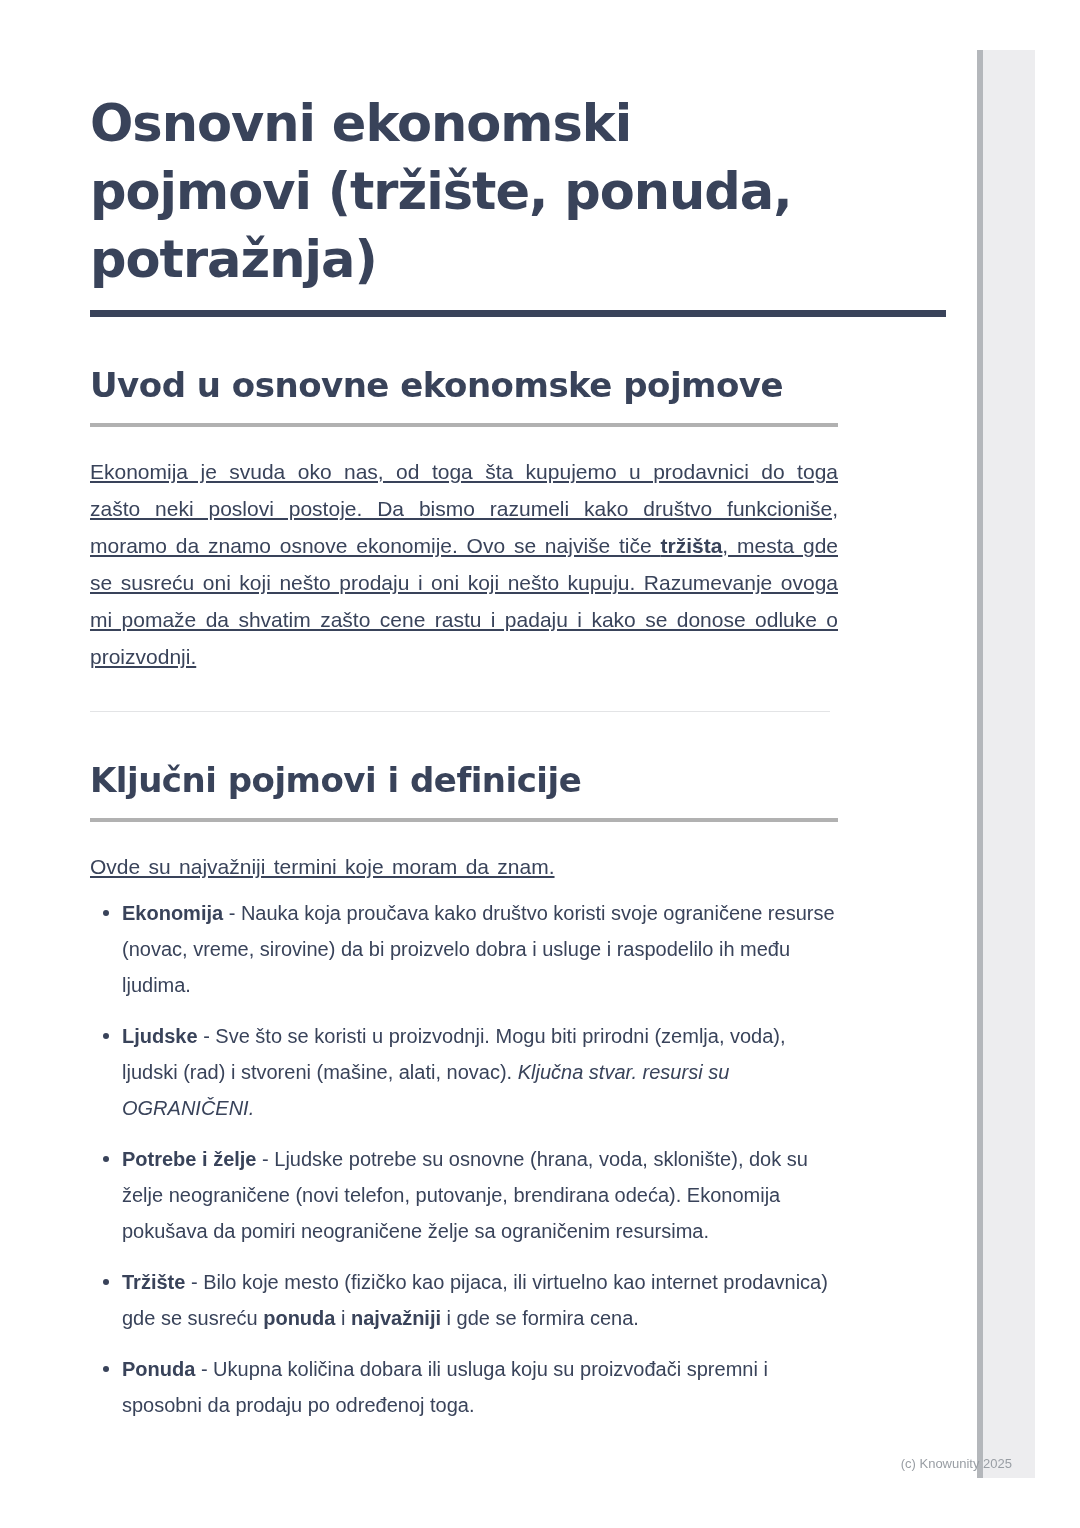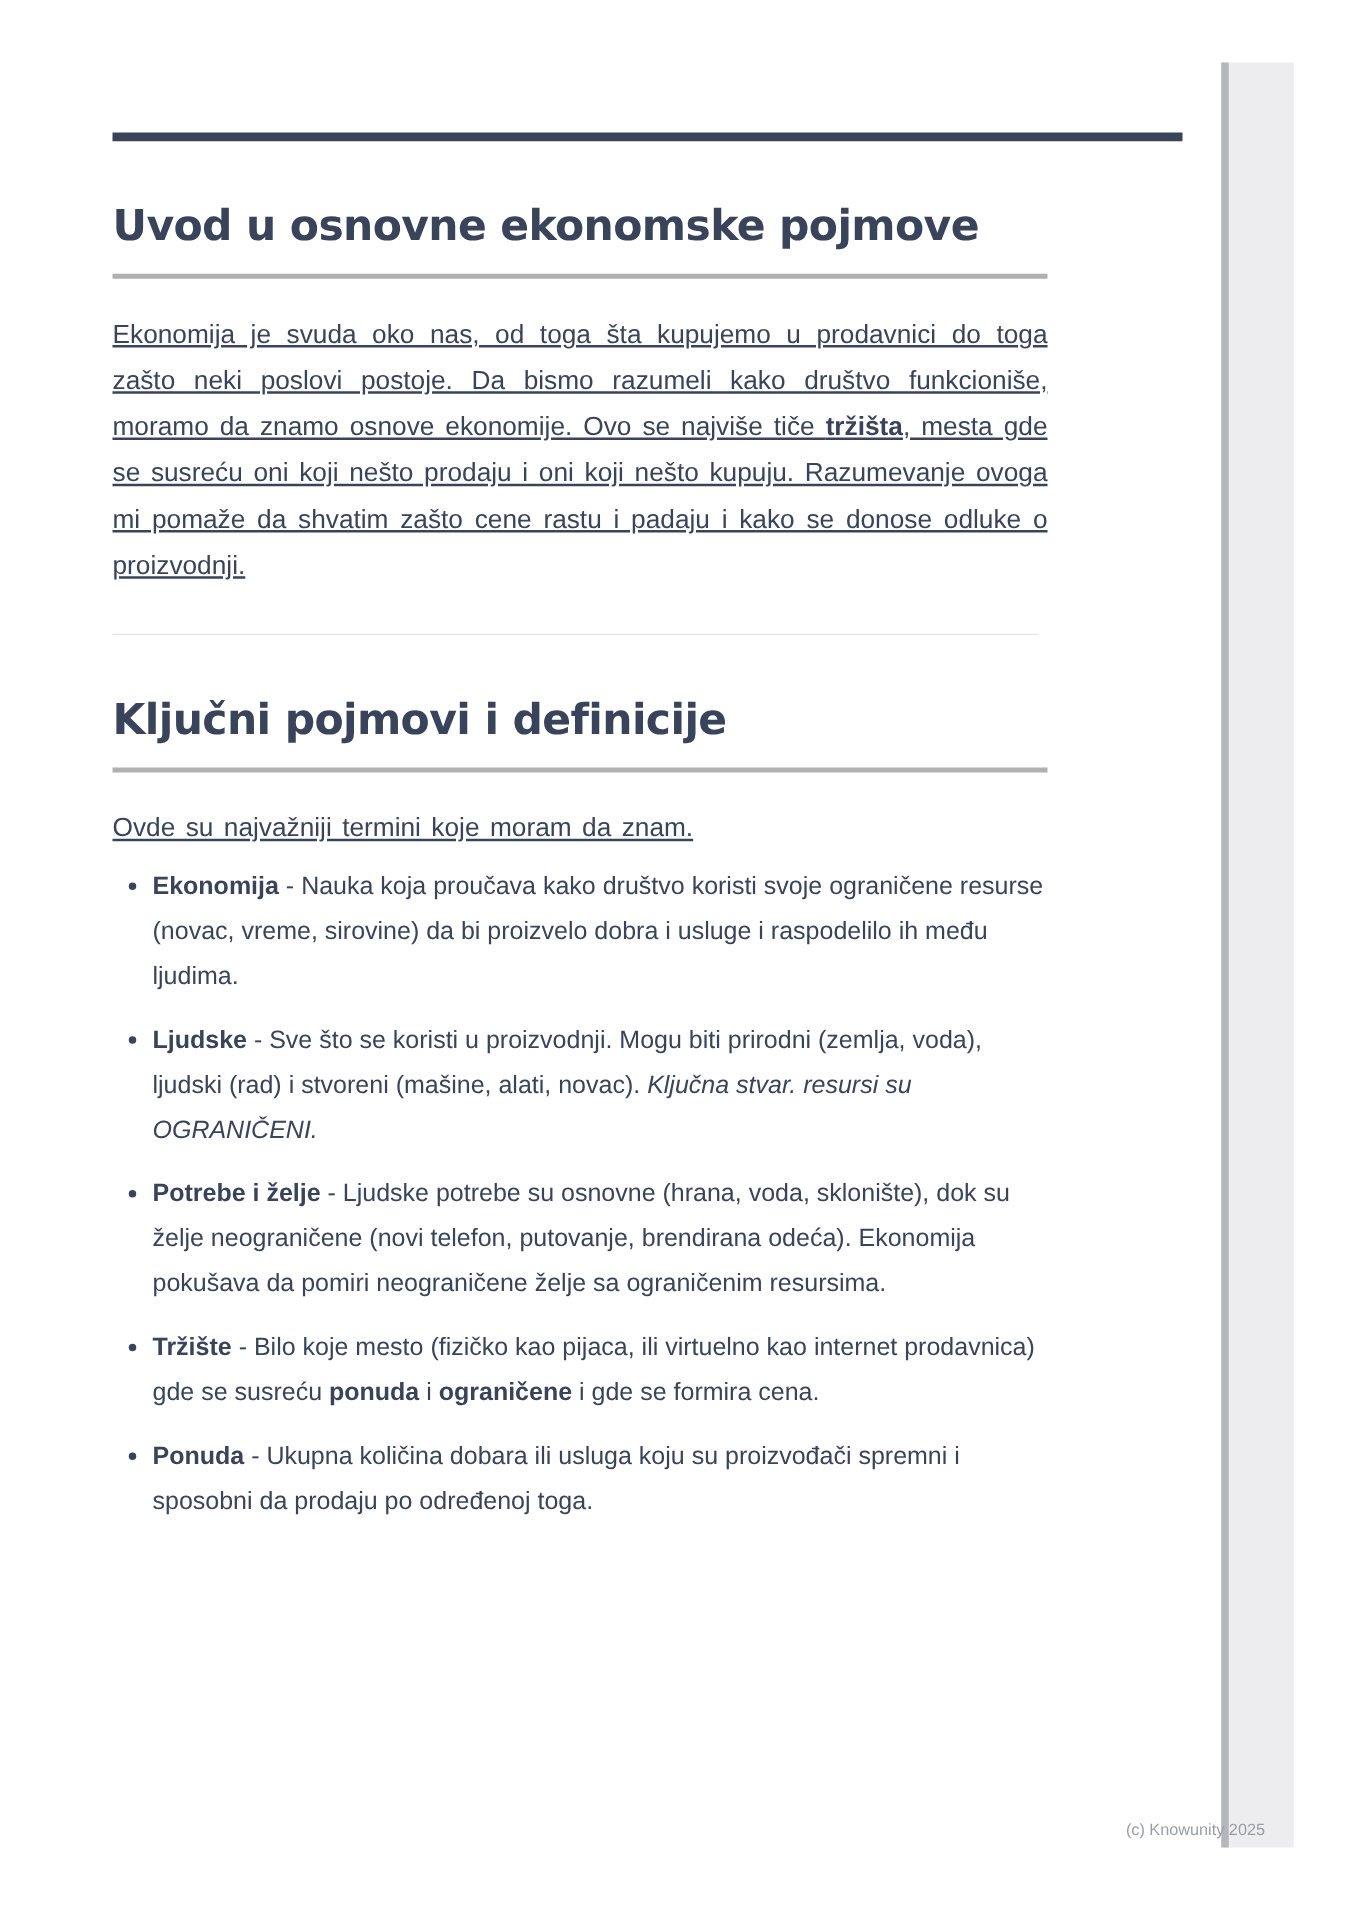--- a/index.html
+++ b/index.html
@@ -123,39 +123,44 @@
 </style>
 </head>
 <body>
 
 <div class="page">
 
   <div class="page-margin-strip"></div>
 
   <div class="content">
 
+    <h1 class="main-title">
+      <div>Osnovni ekonomski</div>
+      <div>pojmovi (tržište, ponuda,</div>
+      <div>potražnja)</div>
+    </h1>
     <div class="title-rule"></div>
 
     <h2 class="section-heading">Uvod u osnovne ekonomske pojmove</h2>
     <div class="heading-underline"></div>
 
     <p class="body-text intro-paragraph"><span>Ekonomija je svuda oko nas, od toga šta kupujemo u prodavnici do toga zašto neki poslovi postoje. Da bismo razumeli kako društvo funkcioniše, moramo da znamo osnove ekonomije. Ovo se najviše tiče </span><span class="b">tržišta</span><span>, mesta gde se susreću oni koji nešto prodaju i oni koji nešto kupuju. Razumevanje ovoga mi pomaže da shvatim zašto cene rastu i padaju i kako se donose odluke o proizvodnji.</span></p>
 
     <div class="section-divider"></div>
 
     <h2 class="section-heading">Ključni pojmovi i definicije</h2>
     <div class="heading-underline"></div>
 
     <p class="body-text terms-intro">Ovde su najvažniji termini koje moram da znam.</p>
 
     <ul class="terms-list">
         <li><span class="b">Ekonomija</span><span> - Nauka koja proučava kako društvo koristi svoje ograničene resurse (novac, vreme, sirovine) da bi proizvelo dobra i usluge i raspodelilo ih među ljudima.</span></li>
         <li><span class="b">Ljudske</span><span> - Sve što se koristi u proizvodnji. Mogu biti prirodni (zemlja, voda), ljudski (rad) i stvoreni (mašine, alati, novac). </span><span class="i">Ključna stvar. resursi su OGRANIČENI.</span></li>
         <li><span class="b">Potrebe i želje</span><span> - Ljudske potrebe su osnovne (hrana, voda, sklonište), dok su želje neograničene (novi telefon, putovanje, brendirana odeća). Ekonomija pokušava da pomiri neograničene želje sa ograničenim resursima.</span></li>
-        <li><span class="b">Tržište</span><span> - Bilo koje mesto (fizičko kao pijaca, ili virtuelno kao internet prodavnica) gde se susreću </span><span class="b">ponuda</span><span> i </span><span class="b">ograničene</span><span> i gde se formira cena.</span></li>
+        <li><span class="b">Tržište</span><span> - Bilo koje mesto (fizičko kao pijaca, ili virtuelno kao internet prodavnica) gde se susreću </span><span class="b">ponuda</span><span> i </span><span class="b">najvažniji</span><span> i gde se formira cena.</span></li>
         <li><span class="b">Ponuda</span><span> - Ukupna količina dobara ili usluga koju su proizvođači spremni i sposobni da prodaju po određenoj toga.</span></li>
       </ul>
 
   </div>
 
   <div class="footer-credit">(c) Knowunity 2025</div>
 
 </div>
 
 </body></html>

